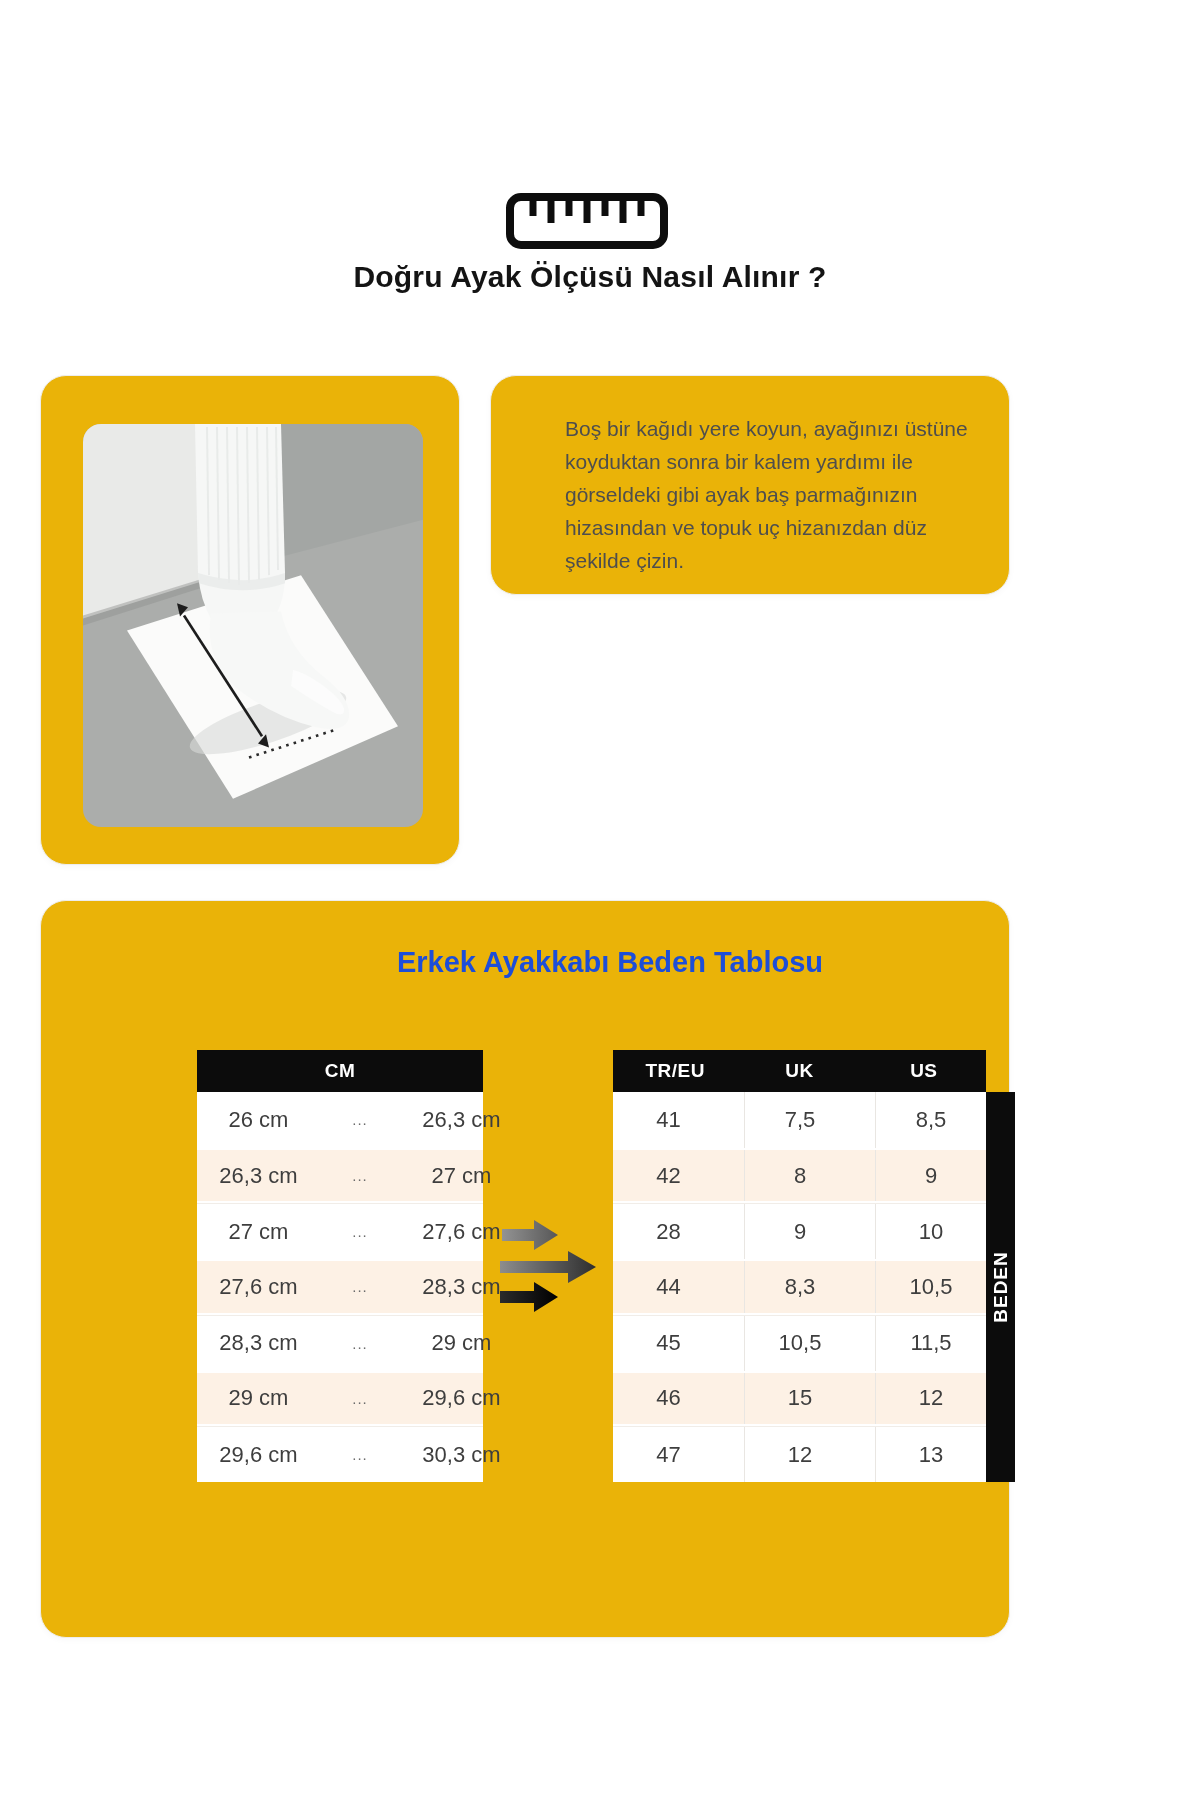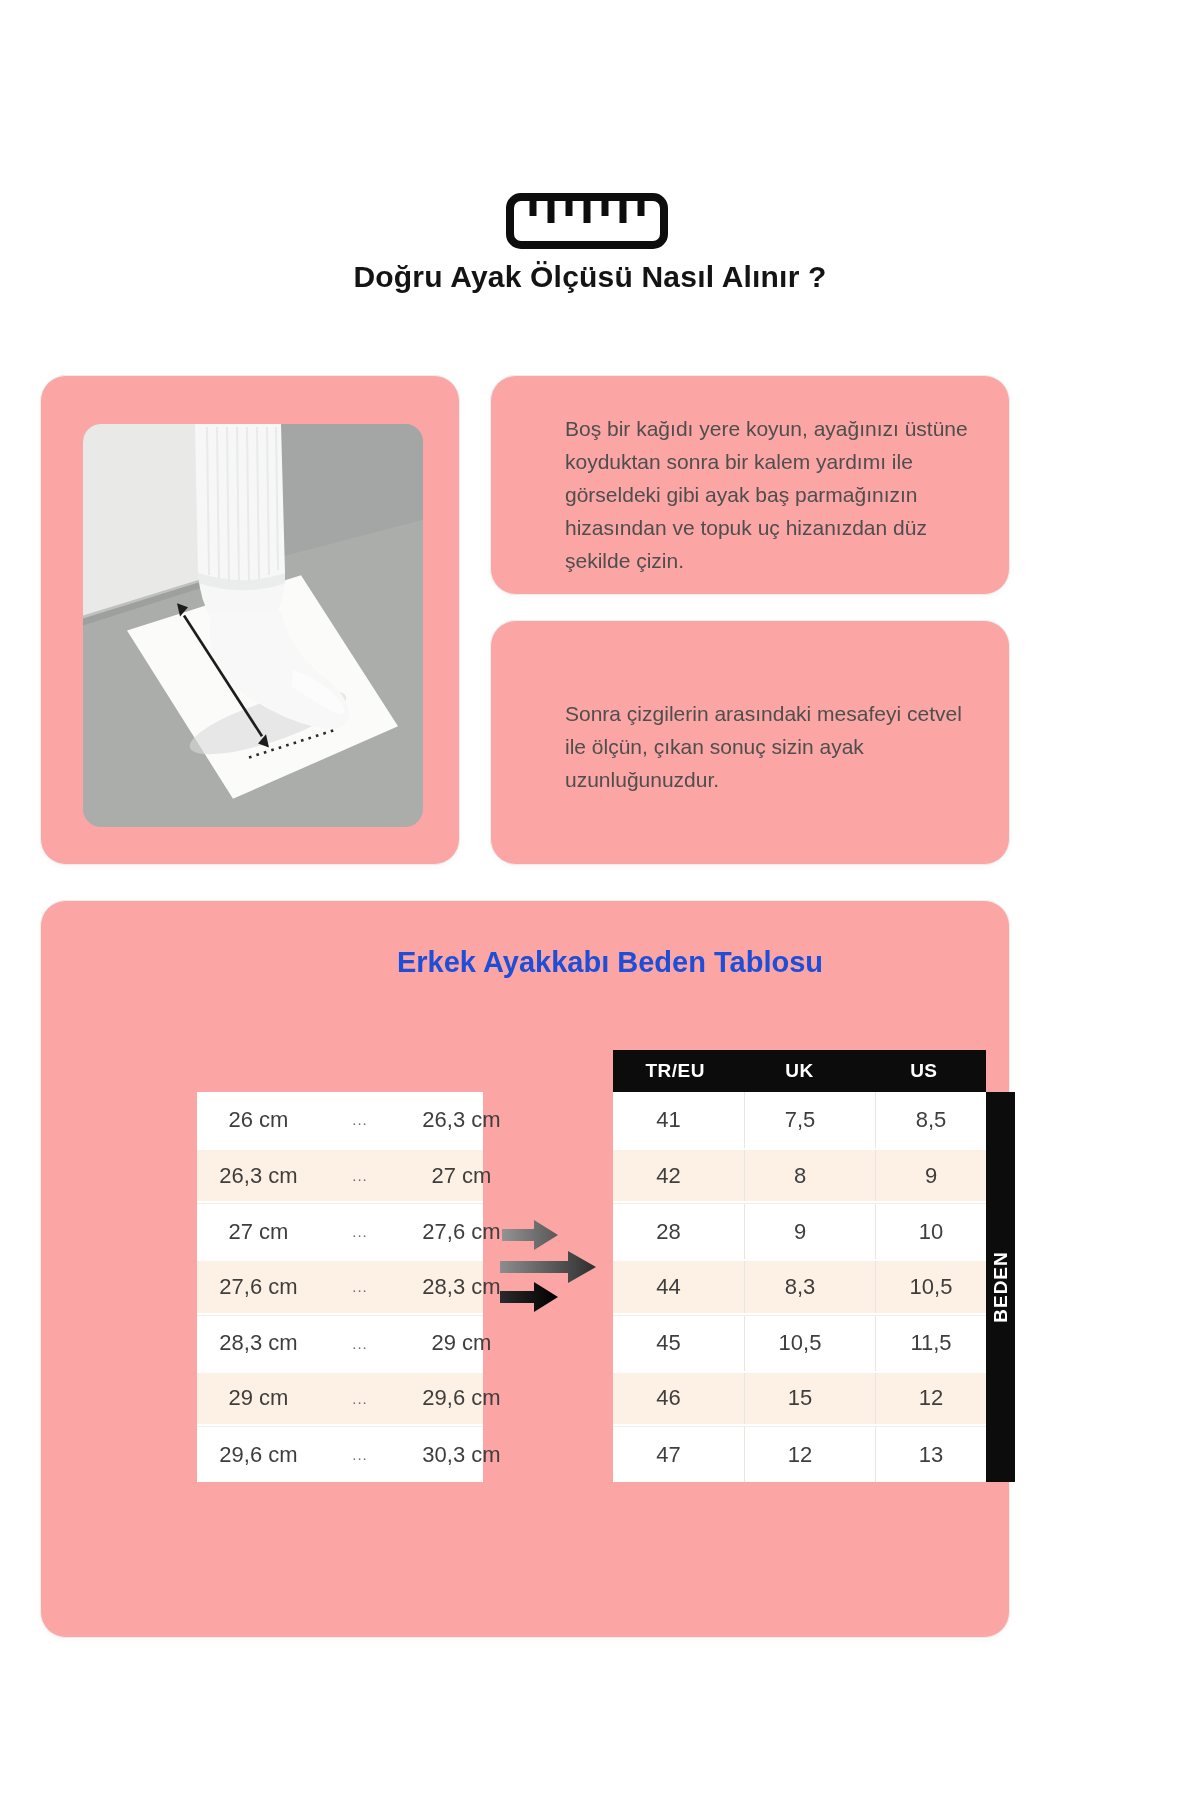--- a/index.html
+++ b/index.html
@@ -9,21 +9,21 @@
     padding-left:16px;
   }
   
   .ruler-wrap{position:absolute;left:505px;top:192px;width:164px;height:58px;}
   .hero-title{
     position:absolute;left:190px;top:260px;width:800px;text-align:center;
     font-size:30px;font-weight:700;color:#141414;letter-spacing:.2px;
   }
   
   .card{
-    position:absolute;background:#fca5a5;border:1px solid #ededed;border-radius:26px;
+    position:absolute;background:#eab308;border:1px solid #ededed;border-radius:26px;
     box-shadow:0 2px 6px rgba(0,0,0,.03);box-sizing:border-box;
   }
   .photo-card{left:40px;top:375px;width:420px;height:490px;}
   .photo-frame{
     position:absolute;left:42px;top:48px;width:340px;height:403px;
     border-radius:18px;overflow:hidden;
   }
   .info-box-1{left:490px;top:375px;width:520px;height:220px;}
   .info-box-2{left:490px;top:620px;width:520px;height:245px;}
   .info-text{
@@ -132,28 +132,26 @@
         </g>
 
         <line x1="166" y1="331" x2="254" y2="303" stroke="#2a2a2a" stroke-width="2.6" stroke-dasharray="2.6 5.2"></line>
       </svg>
     </div>
   </div>
 
   <div class="card info-box-1">
     <div class="info-text">Boş bir kağıdı yere koyun, ayağınızı üstüne koyduktan sonra bir kalem yardımı ile görseldeki gibi ayak baş parmağınızın hizasından ve topuk uç hizanızdan düz şekilde çizin.</div>
   </div>
-  <div class="card info-box-2">
-    <div class="info-text">Sonra çizgilerin arasındaki mesafeyi cetvel ile ölçün, çıkan sonuç sizin ayak uzunluğunuzdur.</div>
-  </div>
 
   <div class="card size-card"></div>
 
   <div class="section-title">Erkek Ayakkabı Beden Tablosu</div>
 
+  <div class="thead thead-cm">CM</div>
   <div class="tbody tbody-cm">
       <div class="trow">
         <div class="tcell">26 cm</div>
         <div class="tcell dots">...</div>
         <div class="tcell">26,3 cm</div>
       </div>
       <div class="trow alt">
         <div class="tcell">26,3 cm</div>
         <div class="tcell dots">...</div>
         <div class="tcell">27 cm</div>

